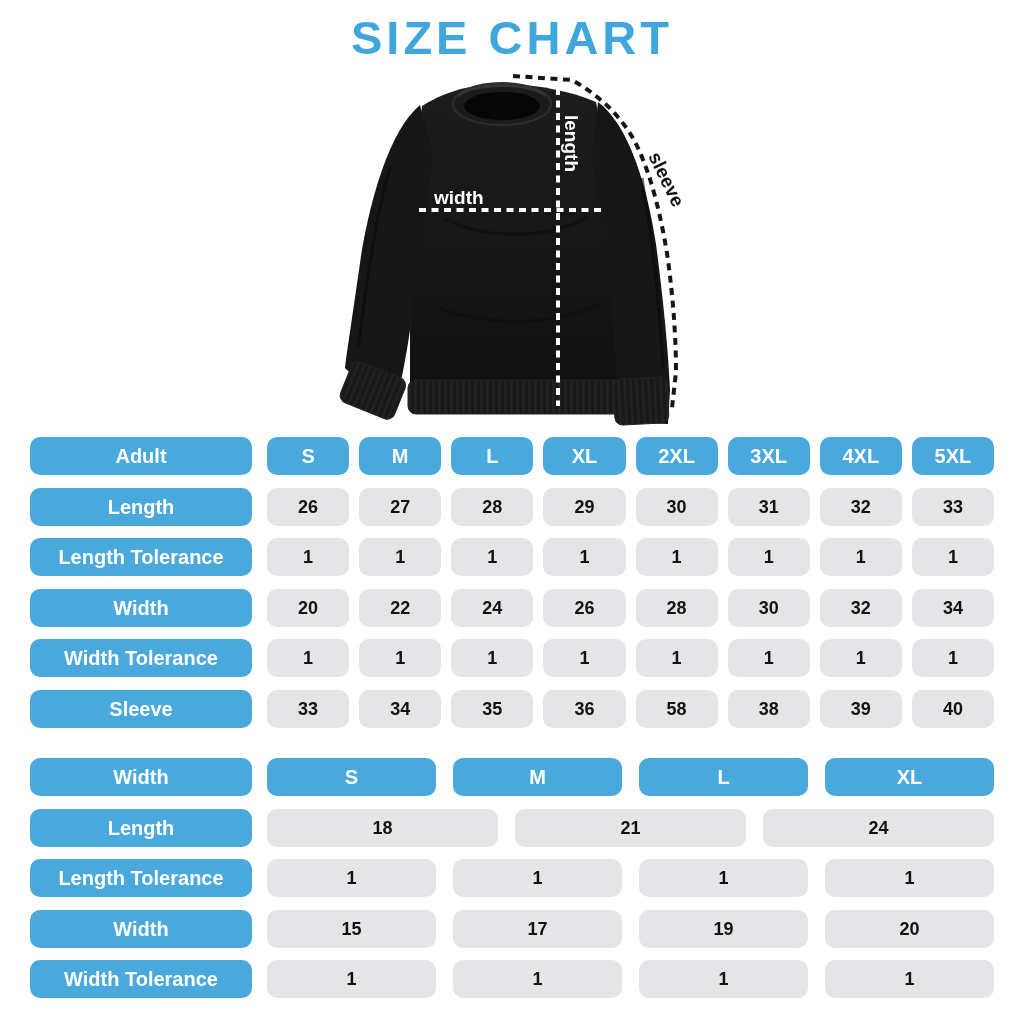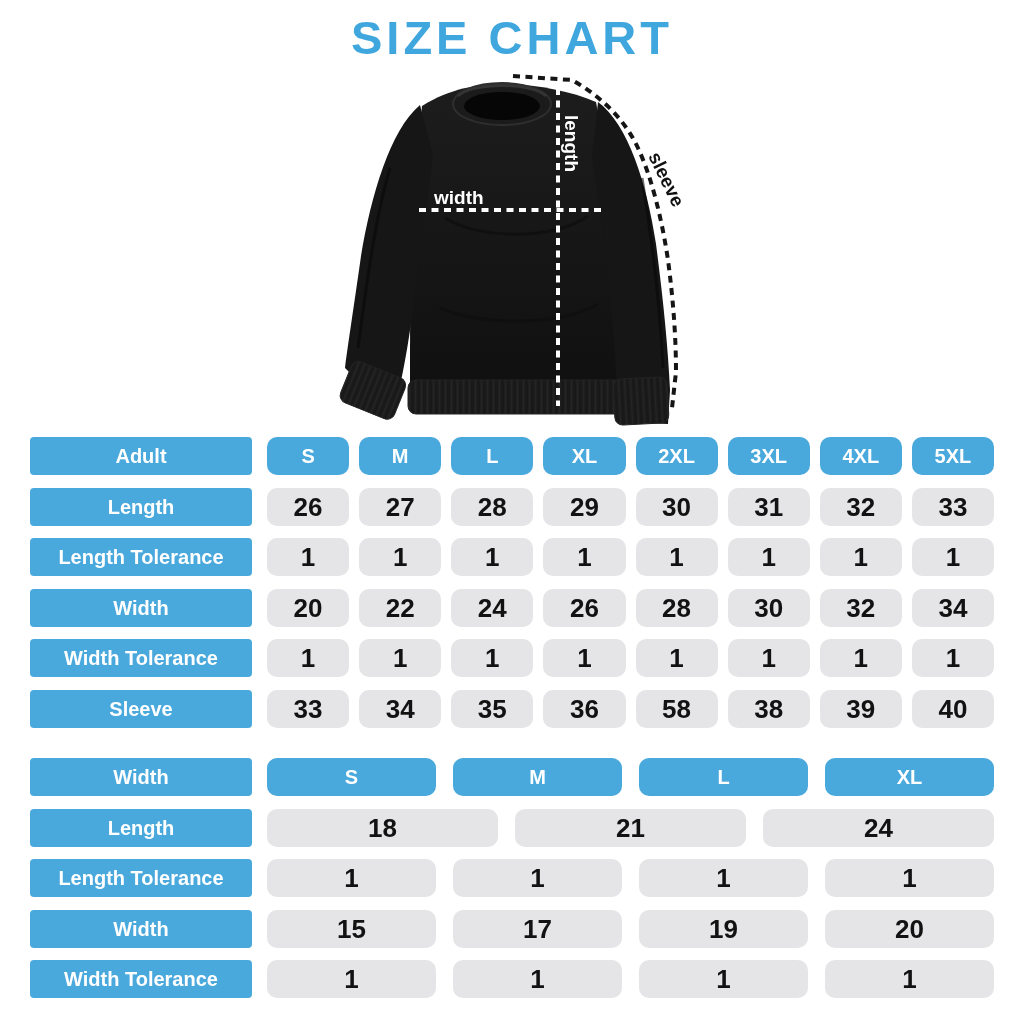--- a/index.html
+++ b/index.html
@@ -24,27 +24,27 @@
   .size-table{position:absolute;left:30px;width:964px;display:flex;flex-direction:column;gap:12.5px;}
   .adult-table{top:437px;}
   .youth-table{top:758px;}
   .row{display:flex;height:38px;}
   .pill{
     display:flex;align-items:center;justify-content:center;
     font-weight:bold;font-size:20px;line-height:1;
   }
   .label-pill{
     width:222px;flex:0 0 222px;background:var(--accent);color:#fff;
-    border-radius:4px;
+    border-radius:10px;
   }
   .cells{flex:1;display:flex;margin-left:15px;gap:10px;}
   .youth-table .cells{gap:17px;}
   .cell{flex:1;border-radius:10px;}
   .head-cell{background:var(--accent);color:#fff;}
-  .value-cell{background:var(--pill-gray);color:var(--val-ink);font-size:26px;}
+  .value-cell{background:var(--pill-gray);color:var(--val-ink);font-size:18px;}
   .svg-label{font-family:"Liberation Sans","DejaVu Sans",sans-serif;font-weight:bold;}
 </style>
 </head>
 <body>
 
 <div class="canvas">
 
   <h1 class="page-title">SIZE CHART</h1>
 
   <div class="diagram">

